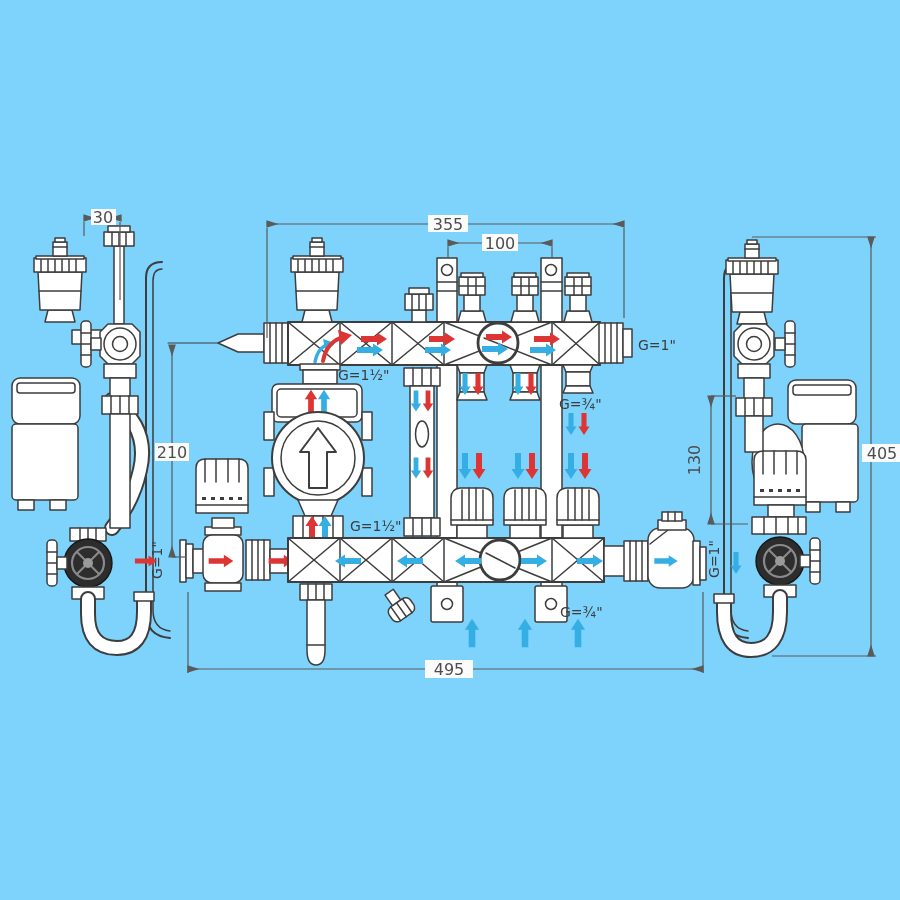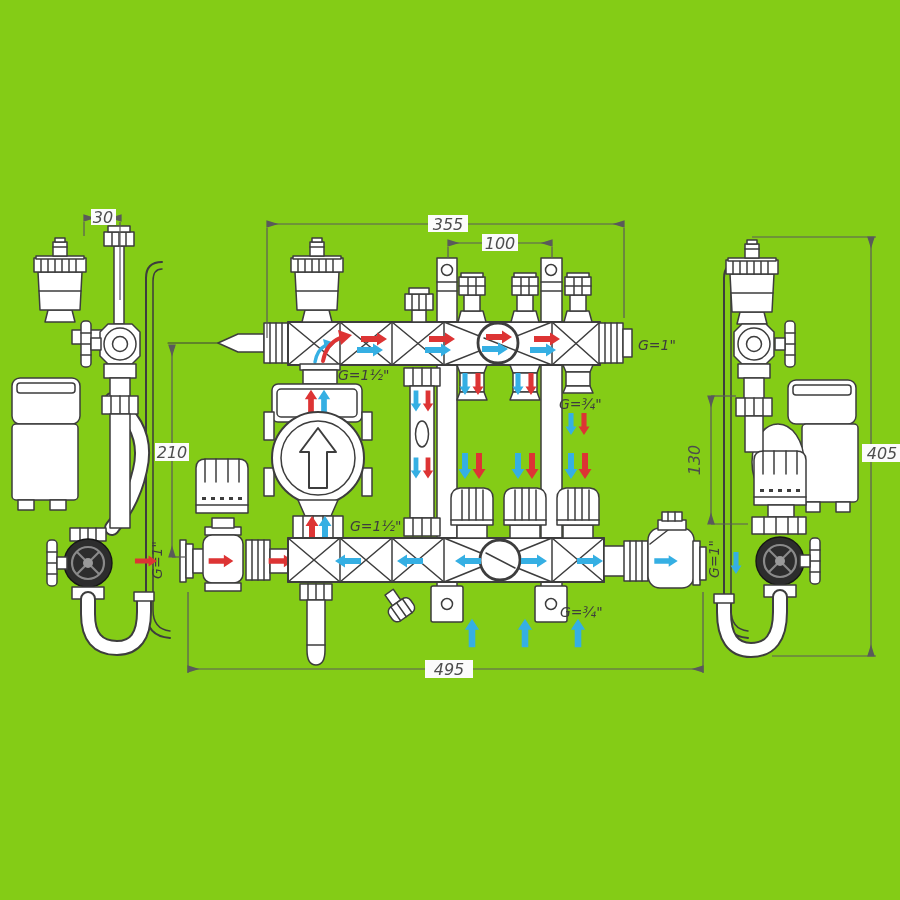--- a/index.html
+++ b/index.html
@@ -1,16 +1,16 @@
 <!DOCTYPE html>
 <html><head>
 <meta charset="utf-8">
 <style>
   html,body{margin:0;padding:0;background:#fbfbfb;}
-  .stage{width:900px;height:900px;background:#84cc16;position:relative;overflow:hidden;font-style:italic;}
+  .stage{width:900px;height:900px;background:#7dd3fc;position:relative;overflow:hidden;}
   svg{display:block;}
   .ln{fill:none;stroke:#3d3d3d;stroke-width:1.5;stroke-linejoin:round;stroke-linecap:round;}
   .lnf{fill:#ffffff;stroke:#3d3d3d;stroke-width:1.5;stroke-linejoin:round;}
   .thin{stroke-width:1.1;}
   .bold{stroke-width:2.8;}
   .pipeO{fill:none;stroke:#3d3d3d;stroke-width:16;stroke-linecap:round;}
   .pipeI{fill:none;stroke:#ffffff;stroke-width:12;stroke-linecap:round;}
   .red{fill:#dd3434;}
   .blue{fill:#35afe3;}
   .redln{fill:none;stroke:#dd3434;stroke-width:4;stroke-linecap:round;}

